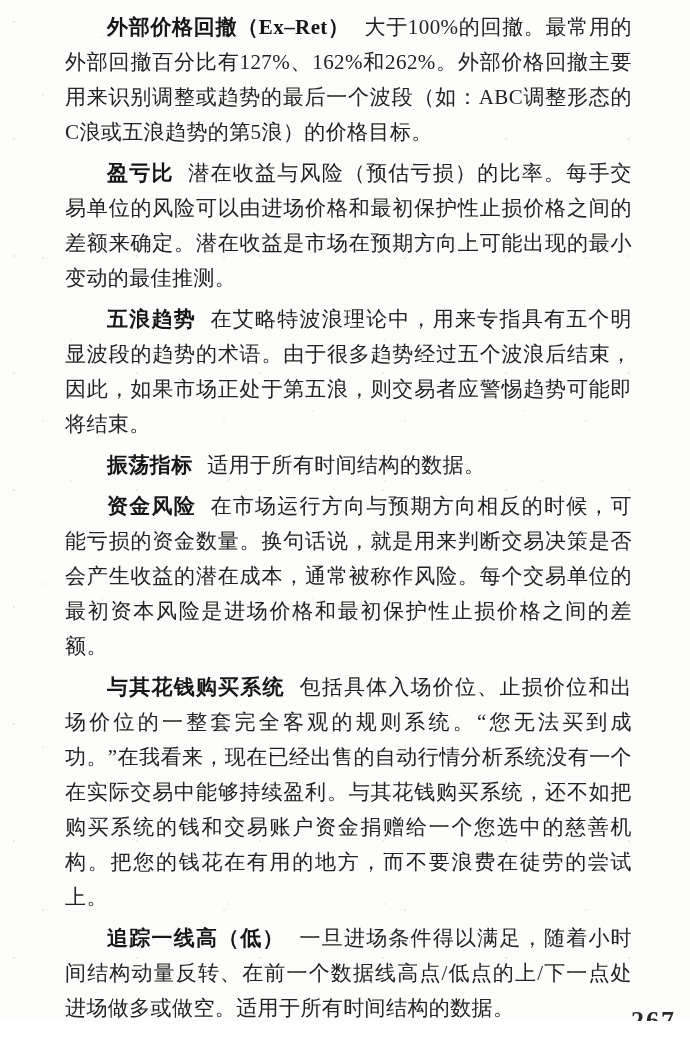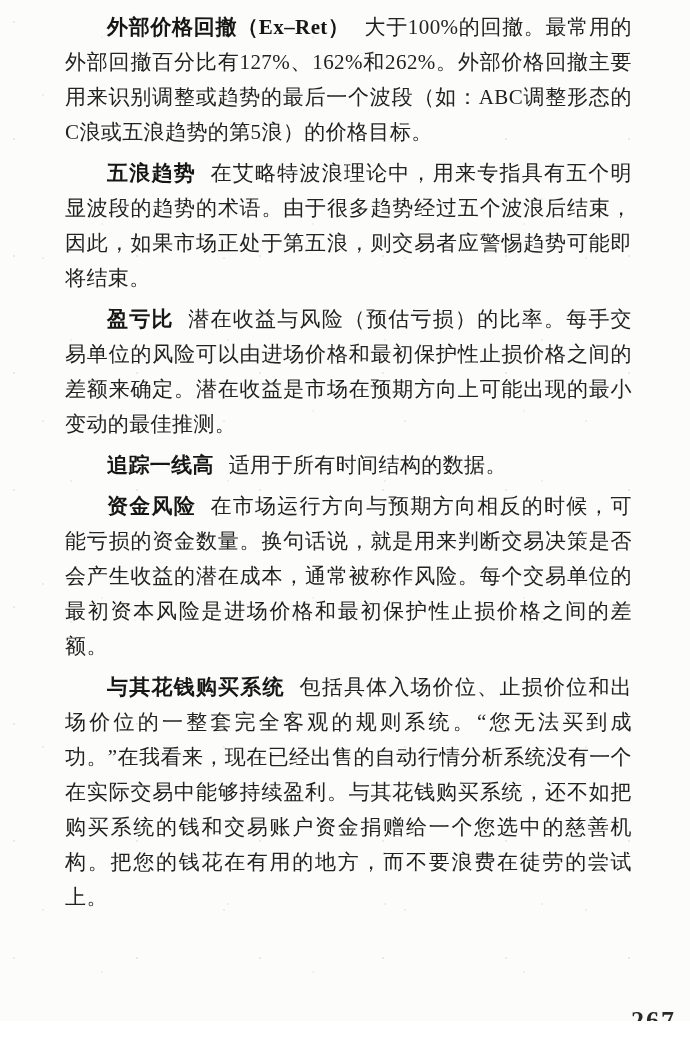--- a/index.html
+++ b/index.html
@@ -53,28 +53,29 @@
 </style>
 </head>
 <body>
 
 <div class="page">
 
   <div class="entries">
 
     <p class="entry"><b class="term">外部价格回撤（Ex–Ret）</b><span class="def">大于100%的回撤。最常用的外部回撤百分比有127%、162%和262%。外部价格回撤主要用来识别调整或趋势的最后一个波段（如：ABC调整形态的C浪或五浪趋势的第5浪）的价格目标。</span></p>
 
+    <p class="entry"><b class="term">盈亏比</b><span class="def">潜在收益与风险（预估亏损）的比率。每手交易单位的风险可以由进场价格和最初保护性止损价格之间的差额来确定。潜在收益是市场在预期方向上可能出现的最小变动的最佳推测。</span></p>
+
     <p class="entry"><b class="term">五浪趋势</b><span class="def">在艾略特波浪理论中，用来专指具有五个明显波段的趋势的术语。由于很多趋势经过五个波浪后结束，因此，如果市场正处于第五浪，则交易者应警惕趋势可能即将结束。</span></p>
 
-    <p class="entry"><b class="term">盈亏比</b><span class="def">潜在收益与风险（预估亏损）的比率。每手交易单位的风险可以由进场价格和最初保护性止损价格之间的差额来确定。潜在收益是市场在预期方向上可能出现的最小变动的最佳推测。</span></p>
-
-    <p class="entry"><b class="term">追踪一线高</b><span class="def">适用于所有时间结构的数据。</span></p>
+    <p class="entry"><b class="term">振荡指标</b><span class="def">适用于所有时间结构的数据。</span></p>
 
     <p class="entry"><b class="term">资金风险</b><span class="def">在市场运行方向与预期方向相反的时候，可能亏损的资金数量。换句话说，就是用来判断交易决策是否会产生收益的潜在成本，通常被称作风险。每个交易单位的最初资本风险是进场价格和最初保护性止损价格之间的差额。</span></p>
 
     <p class="entry"><b class="term">与其花钱购买系统</b><span class="def">包括具体入场价位、止损价位和出场价位的一整套完全客观的规则系统。“您无法买到成功。”在我看来，现在已经出售的自动行情分析系统没有一个在实际交易中能够持续盈利。与其花钱购买系统，还不如把购买系统的钱和交易账户资金捐赠给一个您选中的慈善机构。把您的钱花在有用的地方，而不要浪费在徒劳的尝试上。</span></p>
 
+    <p class="entry"><b class="term">追踪一线高（低）</b><span class="def">一旦进场条件得以满足，随着小时间结构动量反转、在前一个数据线高点/低点的上/下一点处进场做多或做空。适用于所有时间结构的数据。</span></p>
 
   </div>
 
   <div class="page-number">267</div>
 
 </div>
 
 </body></html>

